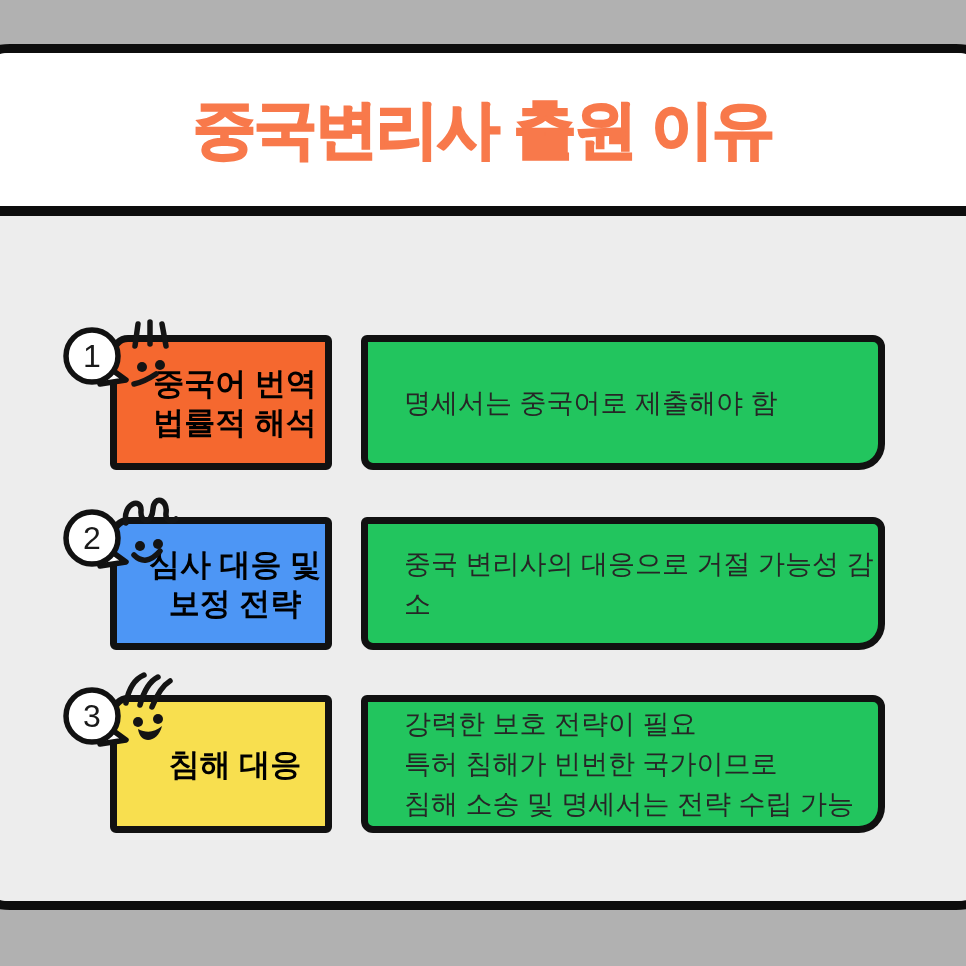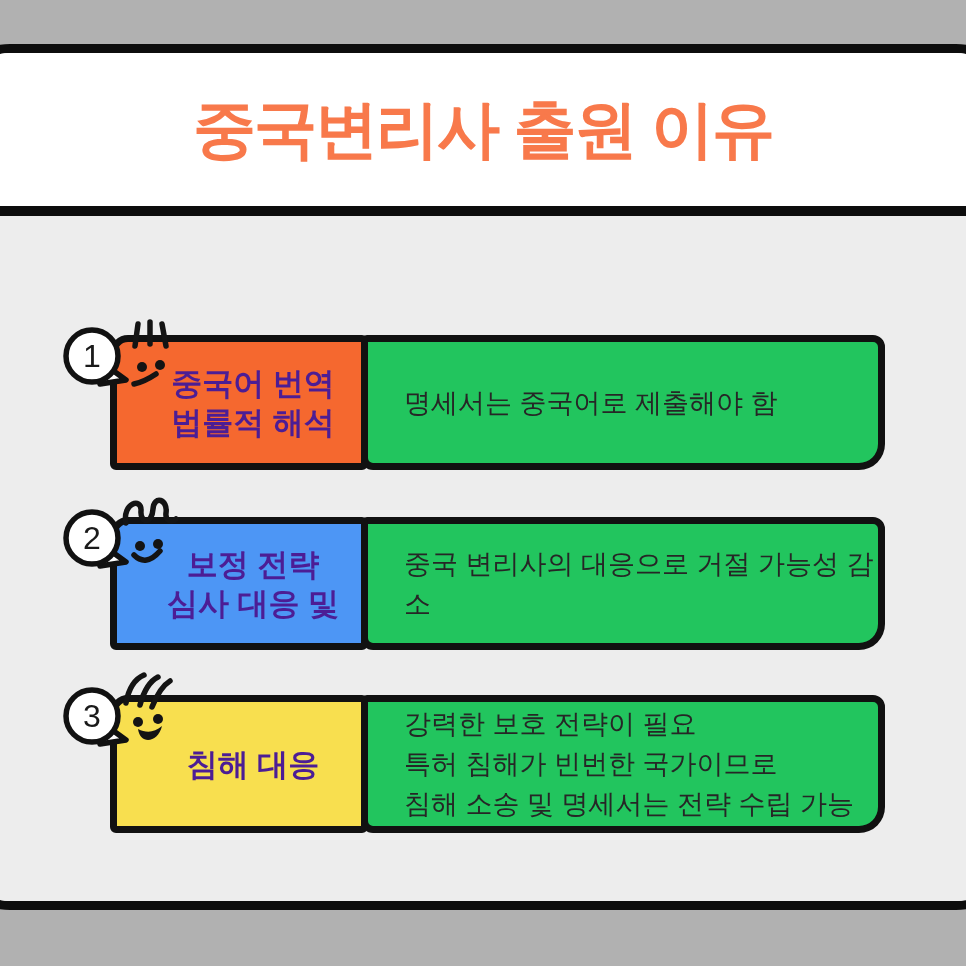--- a/index.html
+++ b/index.html
@@ -21,50 +21,50 @@
     display:flex; flex-direction:column;
   }
   .card-header{
     height:153px;
     background:#ffffff;
     border-bottom:10px solid #0d0d0d;
     display:flex; align-items:center; justify-content:center;
   }
   .page-title{
     font-size:63px;
-    font-weight:400;
+    font-weight:700;
     letter-spacing:-2px;
     color:#f8794b;
     -webkit-text-stroke:2.2px #f8794b;
   }
   .card-body{
     flex:1;
     background:#ededed;
   }
   
   .item{
     position:absolute;
     left:110px; width:775px;
     z-index:5;
   }
   #item1{top:335px;height:135px;}
   #item2{top:517px;height:133px;}
   #item3{top:695px;height:138px;}
 
   .label-box{
-    position:absolute; left:0; top:0; bottom:0; width:258px;
+    position:absolute; left:0; top:0; bottom:0; width:222px;
     border:7px solid #111111;
     border-radius:18px 6px 6px 6px;
     box-sizing:border-box;
     z-index:2;
     display:flex; flex-direction:column;
     align-items:center; justify-content:center;
     padding-left:28px;
     font-size:31px; line-height:39px;
-    font-weight:800; color:#4c1d95;
+    font-weight:800; color:#000000;
     text-align:center;
   }
   .desc-box{
     position:absolute; left:251px; right:0; top:0; bottom:0;
     background:#22c55e;
     border:7px solid #111111;
     border-radius:6px 12px 26px 12px;
     box-sizing:border-box;
     z-index:1;
     display:flex; flex-direction:column; justify-content:center;
@@ -132,22 +132,22 @@
   </svg>
   <svg class="face" id="face2" width="66" height="80" viewBox="0 0 66 80">
     <g fill="none" stroke="#141414" stroke-width="5.5" stroke-linecap="round">
       <path d="M4 30 C0 10 20 4 19 18 C18 30 30 32 31 16 C32 2 46 6 44 20 C43 28 50 30 54 26"></path>
       <path d="M12 62 Q24 74 38 58"></path>
     </g>
     <circle cx="18" cy="53" r="5" fill="#141414"></circle>
     <circle cx="36" cy="51" r="5" fill="#141414"></circle>
   </svg>
   <div class="label-box" style="background-color: rgb(77, 150, 245);">
+    <div>심사 대응 및</div>
     <div>보정 전략</div>
-    <div>심사 대응 및</div>
   </div>
   <div class="desc-box">
     <div>중국 변리사의 대응으로 거절 가능성 감소</div>
   </div>
 </div>
 
 <div class="item" id="item3">
   <svg class="bubble" viewBox="0 0 82 82">
     <path d="M48 42 L70 58 L44 62 Z" fill="#ffffff" stroke="#111111" stroke-width="5.5" stroke-linejoin="round"></path>
     <circle cx="36" cy="34" r="26" fill="#ffffff" stroke="#111111" stroke-width="5.5"></circle>

